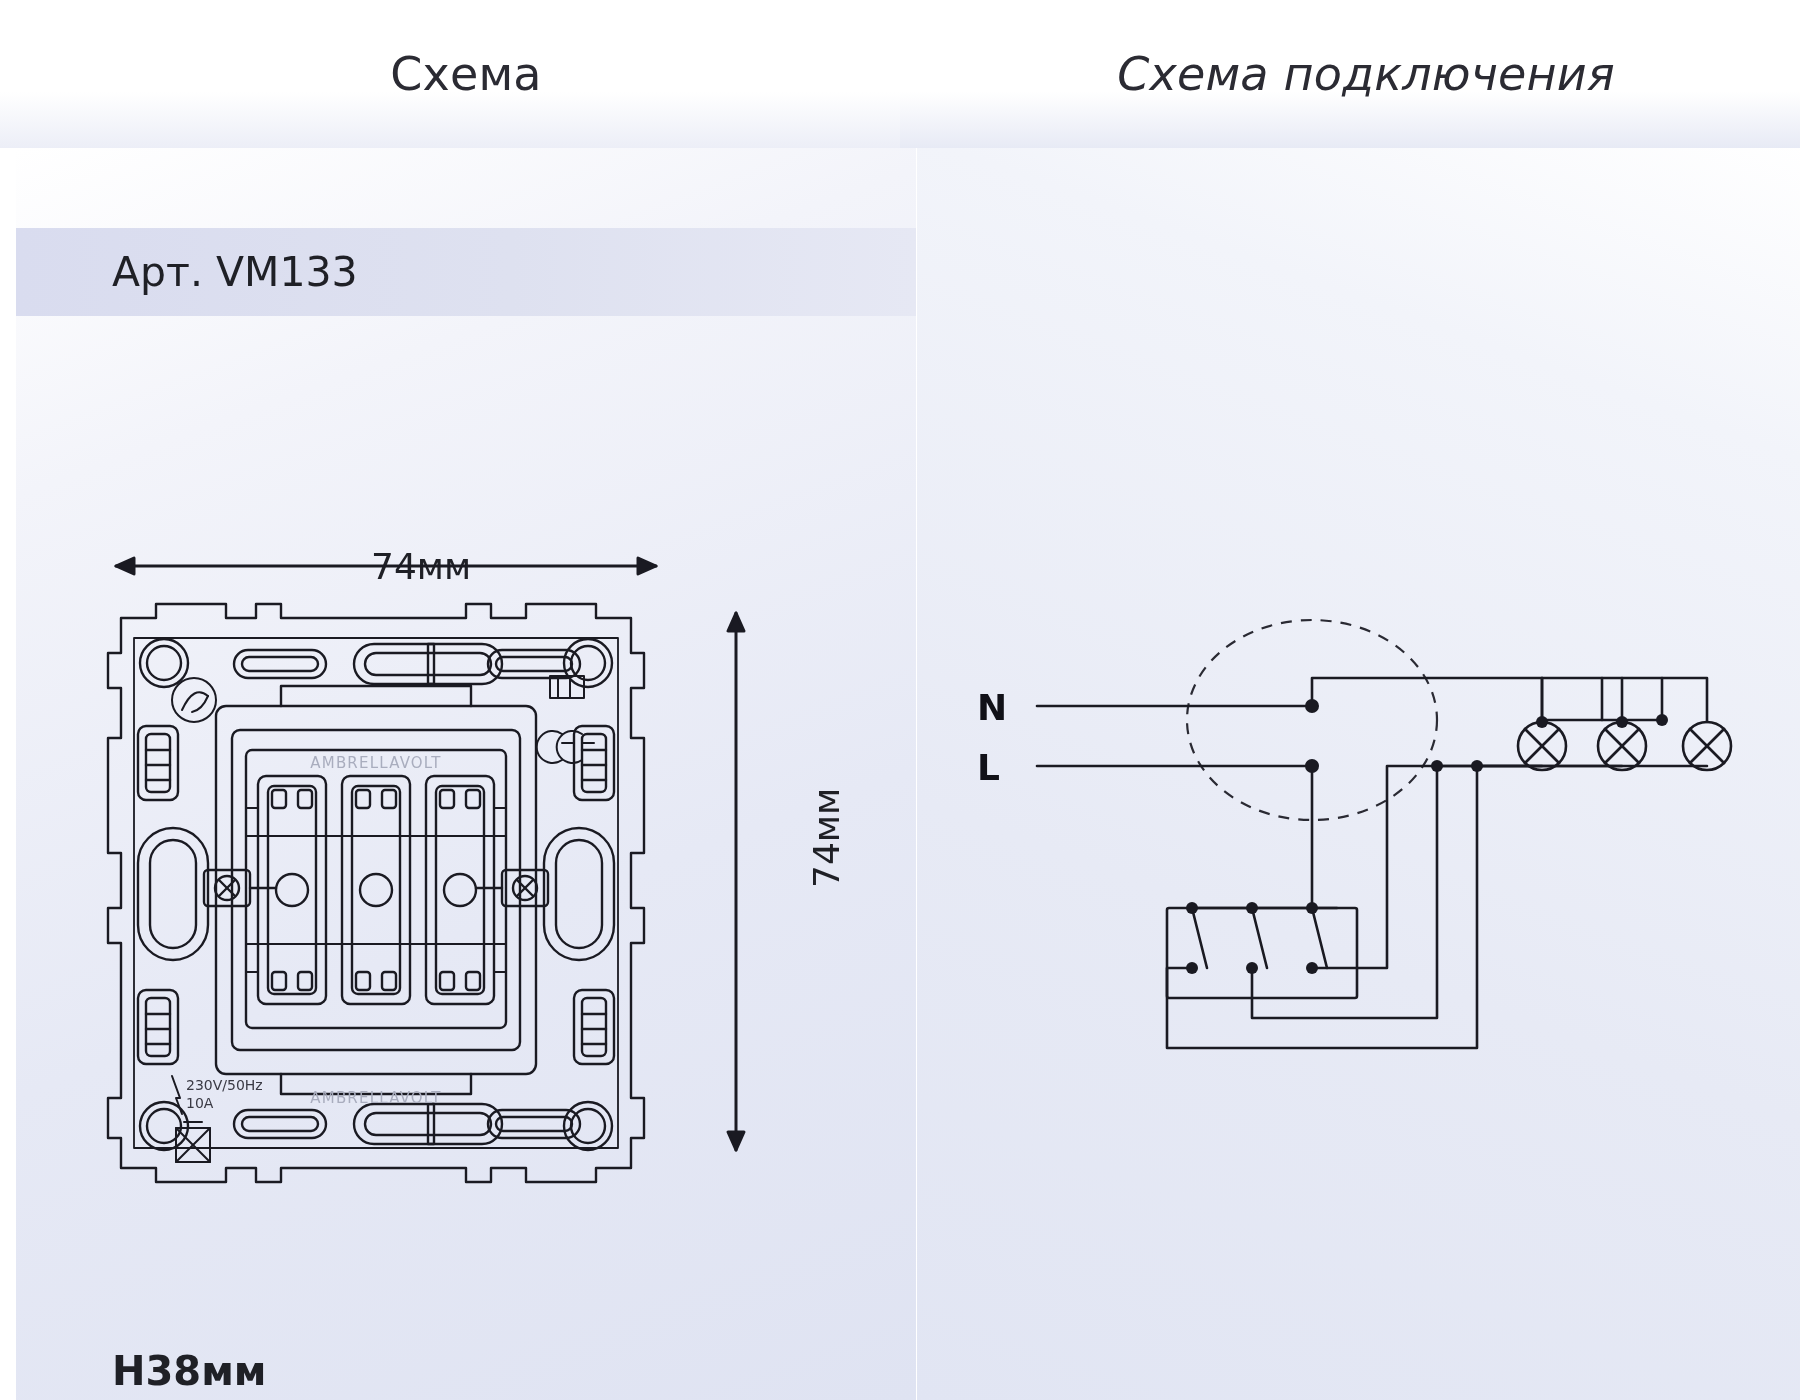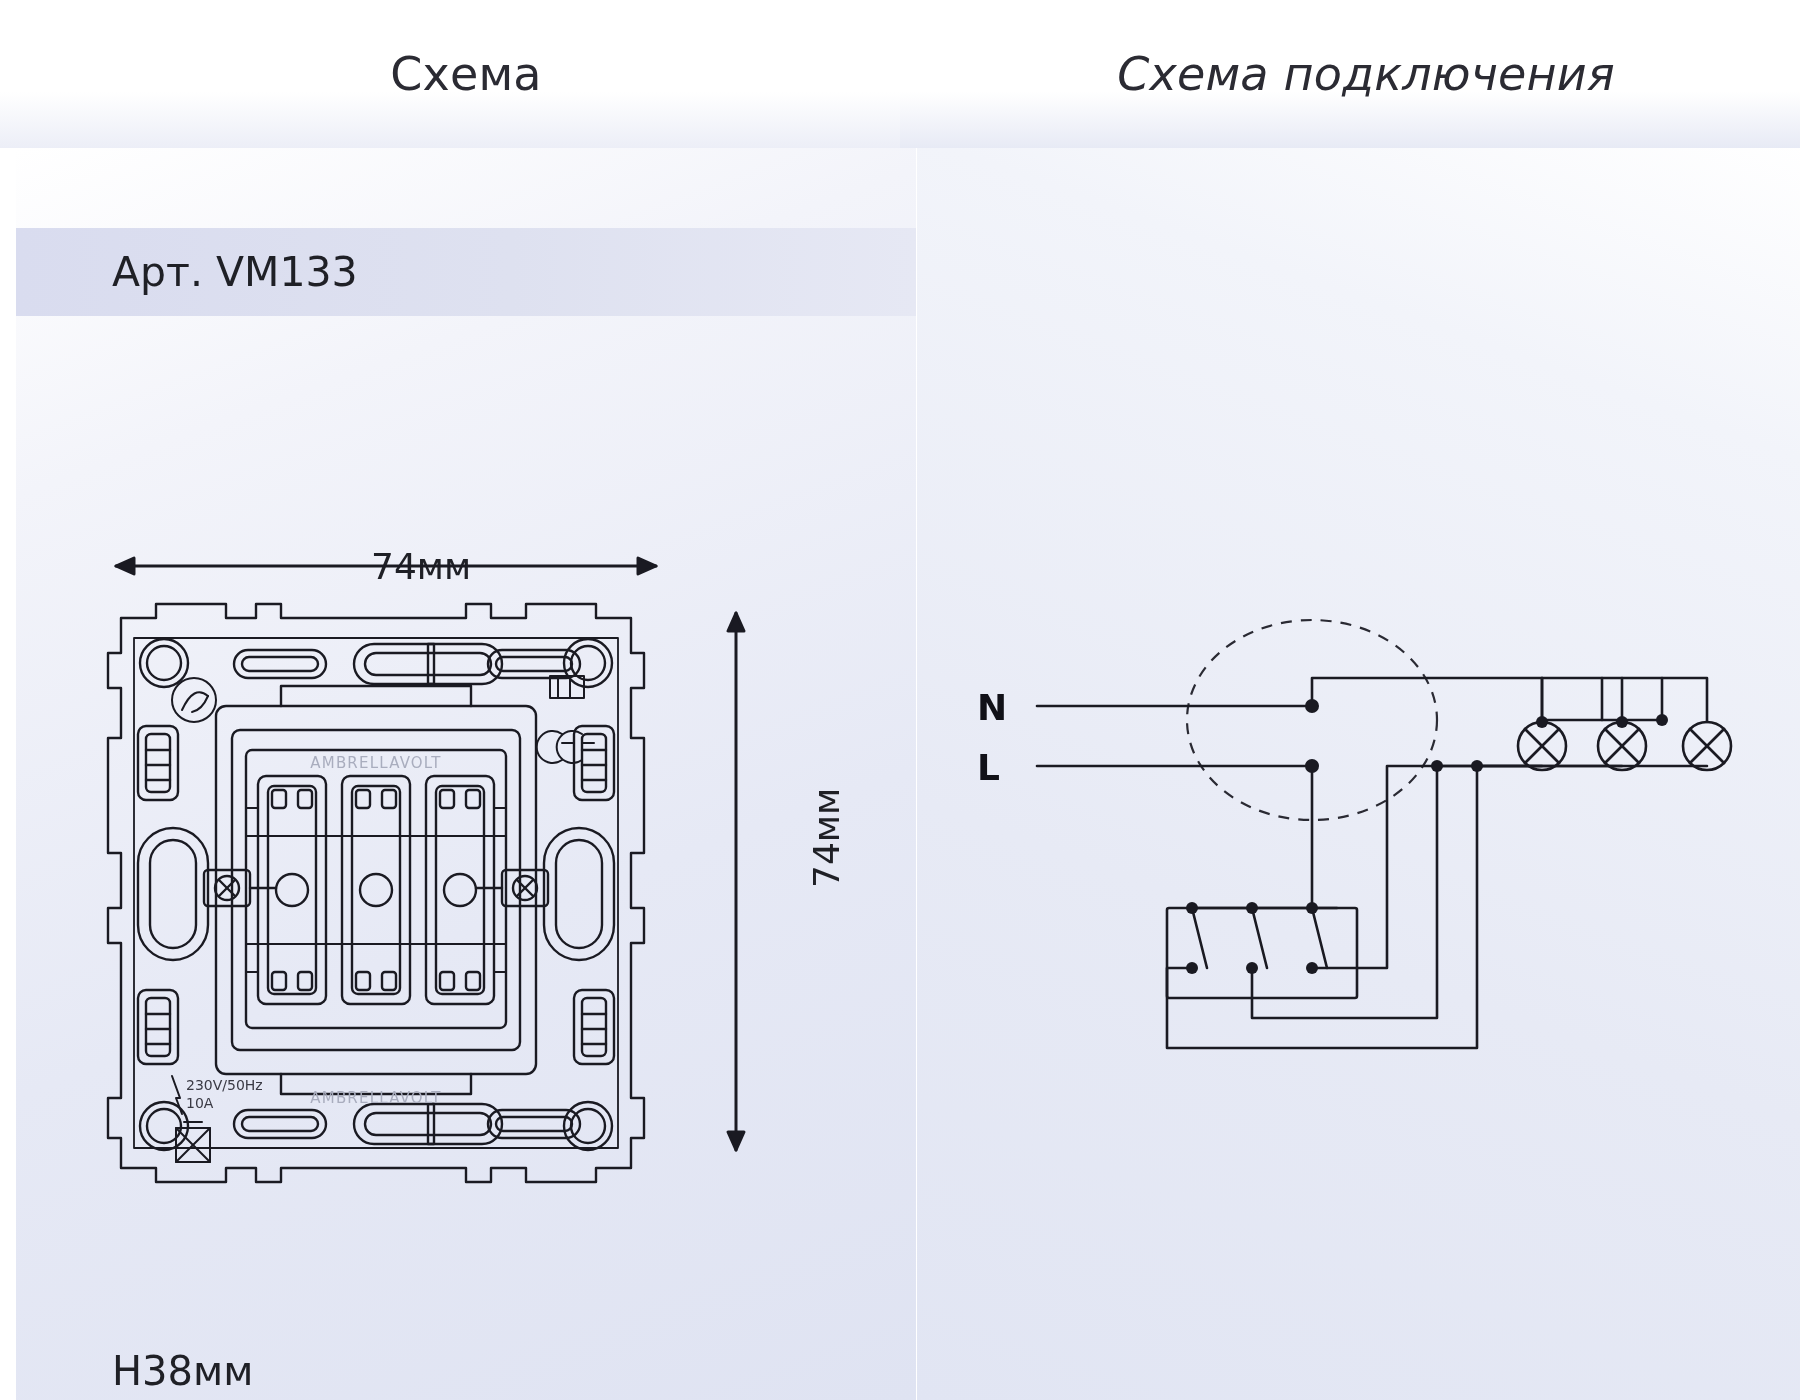--- a/index.html
+++ b/index.html
@@ -114,21 +114,21 @@
     transform: rotate(-90deg);
     transform-origin: left top;
     font-weight: 400;
   }
   .dim-bottom {
     position: absolute;
     left: 96px;
     top: 1200px;
     font-size: 40px;
     color: #1f2026;
-    font-weight: 400;
+    font-weight: 700;
   }
 
   
   .svg-device {
     position: absolute;
     left: 60px;
     top: 290px;
   }
   .svg-wiring {
     position: absolute;

